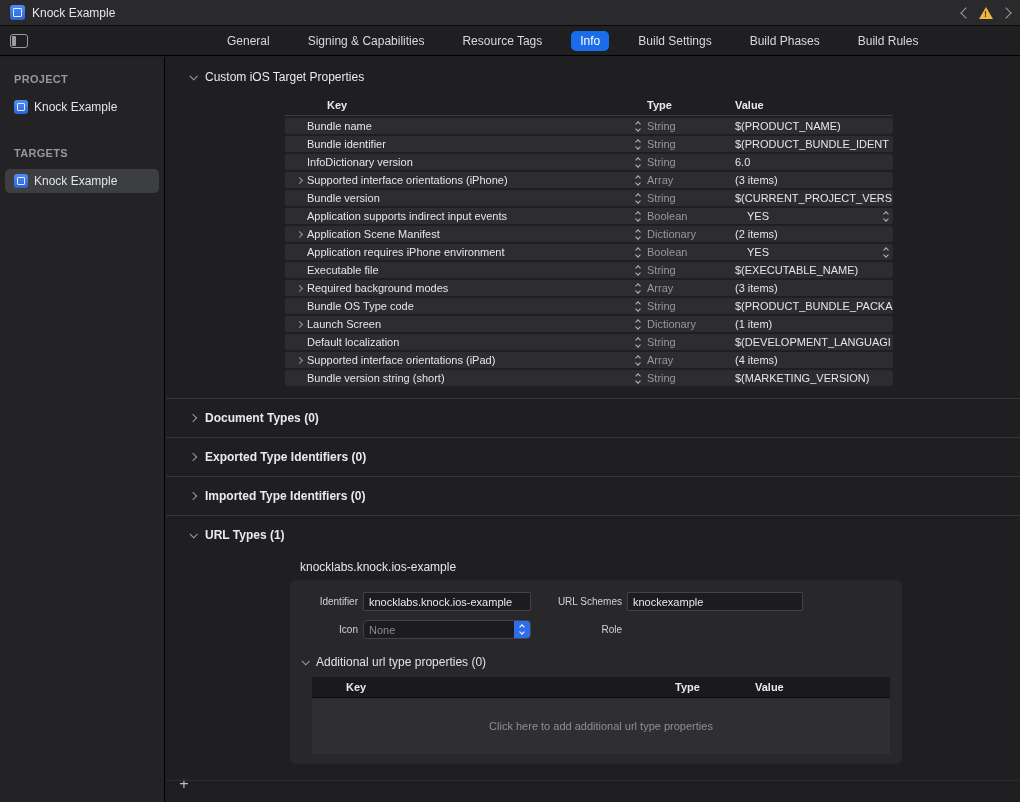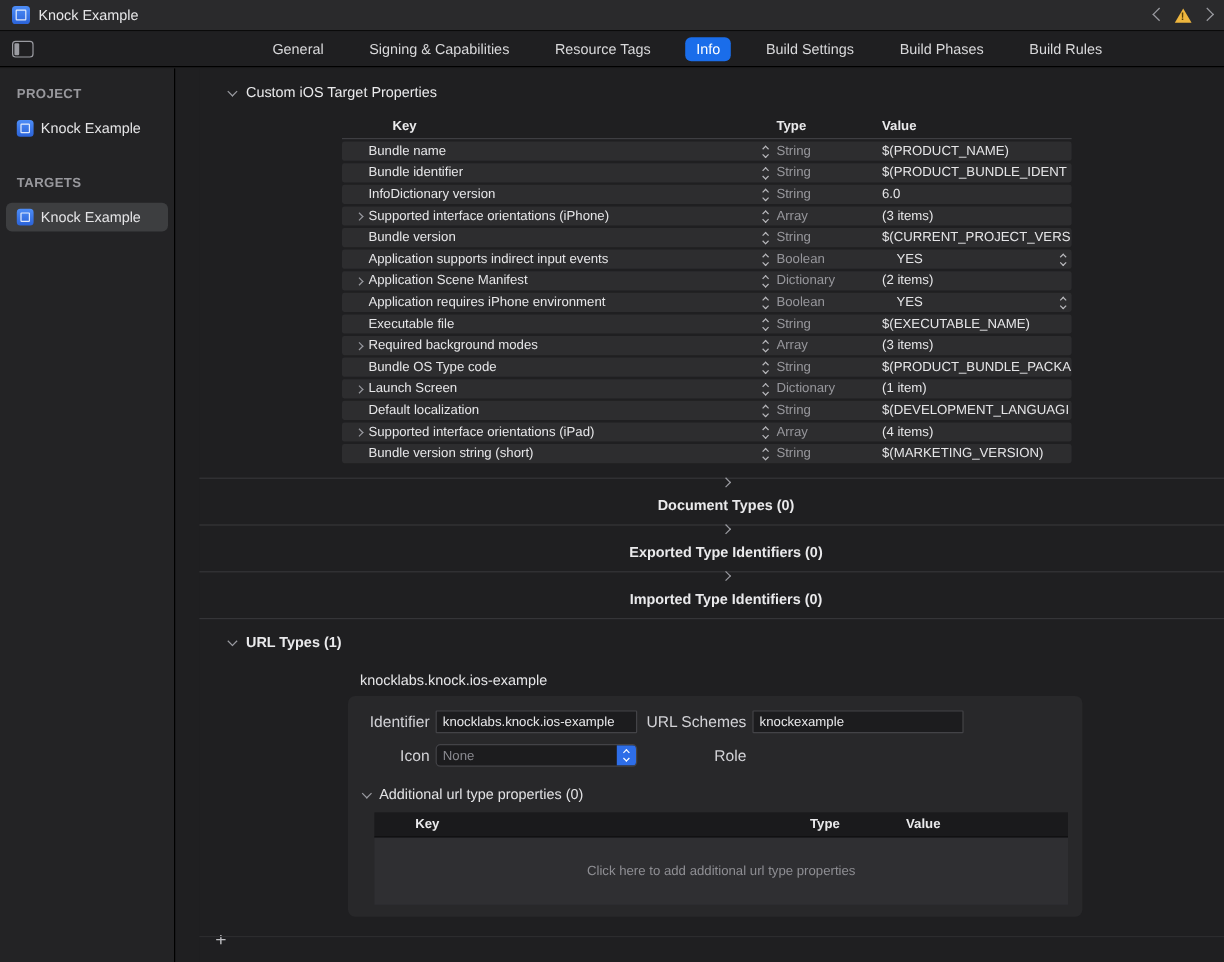--- a/index.html
+++ b/index.html
@@ -52,21 +52,21 @@
   }
   .sidebar-toggle::after {
     content:""; position:absolute; left:1px; top:1px; bottom:1px; width:4px;
     background:#9a9ba1; border-radius:1px;
   }
   .tabs { display:flex; align-items:center; gap:20px; margin-left:218px; }
   .tab { font-size:12px; color:#d9d9db; padding:3px 9px; border-radius:5px; white-space:nowrap; cursor:default; }
   .tab.selected { background:#1a6dea; color:#ffffff; }
   
   .sidebar {
-    position:absolute; top:57px; left:0; bottom:0; width:146px;
+    position:absolute; top:57px; left:0; bottom:0; width:165px;
     background:#232325; border-right:1px solid #000;
     padding-top:16px;
   }
   .side-header { font-size:11px; font-weight:bold; color:#98989d; padding:0 0 10px 14px; letter-spacing:.3px; }
   .side-item {
     display:flex; align-items:center; gap:6px;
     height:24px; margin:0 5px 4px 5px; padding-left:9px; border-radius:5px;
   }
   .side-item.selected { background:#3d3e40; }
   .side-gap { height:24px; }
@@ -102,21 +102,21 @@
   .stepper .up { transform:rotate(225deg); }
   .stepper .dn { transform:rotate(45deg); }
   .tcell { width:88px; color:#97979c; white-space:nowrap; overflow:hidden; flex:none; }
   .vcell { flex:1; display:flex; align-items:center; overflow:hidden; white-space:nowrap; color:#e6e6e8; padding-right:5px; }
   .vcell .bool { padding-left:12px; }
   .popind { margin-left:auto; display:flex; flex-direction:column; align-items:center; gap:1px; }
   .popind i { display:block; width:4px; height:4px; border-right:1.3px solid #b9b9bd; border-bottom:1.3px solid #b9b9bd; }
   .popind .up { transform:rotate(225deg); }
   .popind .dn { transform:rotate(45deg); }
   
-  .collapsible { border-top:1px solid #353538; height:39px; display:flex; align-items:center; gap:9px; padding-left:24px;flex-direction:column; }
+  .collapsible { border-top:1px solid #353538; height:39px; display:flex; align-items:center; gap:9px; padding-left:24px; }
   .collapsible .title { font-size:12px; font-weight:bold; color:#eaeaec; }
   
   .urlsec-head { border-top:1px solid #353538; height:39px; display:flex; align-items:center; gap:9px; padding-left:24px; }
   .urlsec-head .title { font-size:12px; font-weight:bold; color:#eaeaec; }
   .url-entry-name { margin:6px 0 6px 134px; font-size:12px; color:#e6e6e8; }
   .url-panel { margin-left:124px; width:612px; background:#28282a; border-radius:6px; padding:8px 6px 10px 6px; }
   .url-top { display:flex; }
   .image-well {
     width:78px; height:68px; flex:none; margin:2px 10px 0 2px;
     border:2px solid #5e5e62; border-radius:7px; position:relative;
@@ -125,21 +125,21 @@
   .doc-glyph { width:34px; height:44px; border:2px solid #d6d6d8; border-radius:2px; position:relative; }
   .doc-glyph::after {
     content:""; position:absolute; right:-2px; top:-2px;
     width:0; height:0; border-top:11px solid #28282a; border-left:11px solid transparent;
   }
   .well-text {
     position:absolute; inset:0; display:flex; align-items:center; justify-content:center;
     text-align:center; font-size:9px; color:#e8e8ea; line-height:1.25; padding:4px; white-space:pre-line;
   }
   .fields { flex:1; display:grid; grid-template-columns:62px 168px 86px 176px; column-gap:5px; row-gap:9px; align-items:center; margin-top:4px; }
-  .flabel { text-align:right; color:#d2d2d6; font-size:13px; white-space:nowrap; }
+  .flabel { text-align:right; color:#d2d2d6; font-size:10px; white-space:nowrap; }
   .tfield {
     height:19px; width:100%; background:#1c1c1e; border:1px solid #434347; border-radius:1px;
     color:#e8e8ea; font-size:11px; font-family:"Liberation Sans", sans-serif; padding:0 5px; outline:none;
   }
   .combo, .popup { height:19px; display:flex; align-items:center; border-radius:4px; position:relative; overflow:hidden; }
   .combo { background:#1c1c1e; border:1px solid #434347; }
   .combo .txt { flex:1; padding:0 5px; color:#8a8a90; white-space:nowrap; overflow:hidden; }
   .popup { background:#46474d; }
   .popup .txt { flex:1; padding:0 7px; color:#f2f2f4; white-space:nowrap; overflow:hidden; }
   .cap {

